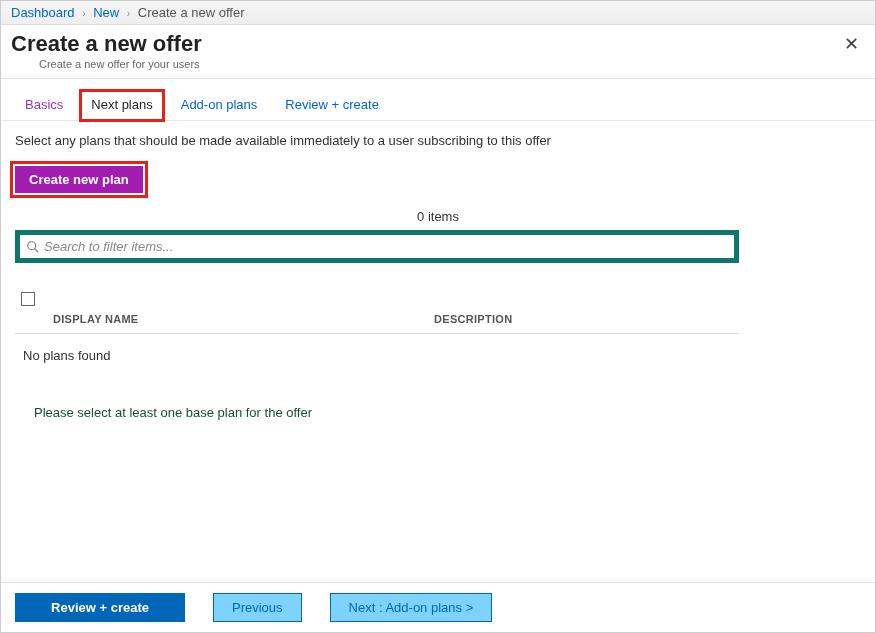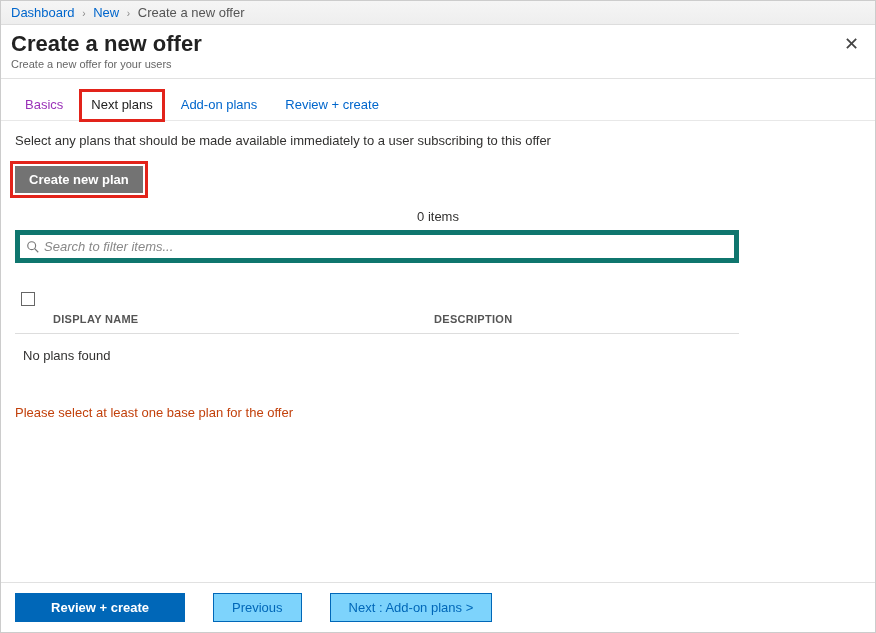--- a/index.html
+++ b/index.html
@@ -24,21 +24,21 @@
     .breadcrumb-sep { color: #888; margin: 0 4px; font-size: 10px; }
     .breadcrumb-current { color: #555; }
     .header-row {
       display: flex;
       justify-content: space-between;
       align-items: flex-start;
       padding: 6px 10px 8px 10px;
       border-bottom: 1px solid #e1e1e1;
     }
     .page-title { font-size: 22px; font-weight: 600; color: #222; }
-    .page-subtitle { font-size: 11px; color: #666; margin-top: 1px; }
+    .page-subtitle { font-size: 11px; color: #666; margin-top: 1px; margin-left: 28px; }
     .close-x {
       font-size: 18px; line-height: 18px; color: #444;
       cursor: pointer; padding: 4px 6px; font-weight: 300;
     }
     .tabs {
       display: flex;
       gap: 0;
       padding: 12px 14px 0 14px;
       border-bottom: 1px solid #e8e8e8;
     }
@@ -52,21 +52,21 @@
     .tab.visited { color: #9a32b8; }
     .tab.active {
       color: #222;
       outline: 3px solid #e2231a;
       outline-offset: -1px;
     }
     .content { padding: 12px 14px 0 14px; }
     .instruction { font-size: 13px; color: #323130; margin-bottom: 18px; }
     .btn-primary-hl {
       display: inline-block;
-      background: #737373;
+      background: #a21caf;
       color: #fff;
       font-weight: 600;
       font-size: 13px;
       padding: 6px 14px;
       border: none;
       cursor: pointer;
       outline: 3px solid #e2231a;
       outline-offset: 2px;
     }
     .items-count { margin-top: 16px; font-size: 13px; color: #323130; text-align: center; }
@@ -93,21 +93,21 @@
       max-width: 724px;
     }
     .table-head .cb {
       width: 14px; height: 14px; border: 1px solid #666;
       margin-right: 18px; cursor: pointer; background:#fff;
     }
     .col { font-size: 11px; font-weight: 700; color: #555; letter-spacing: .3px; margin-top: 40px; }
     .col.name { flex: 0 0 360px; }
     .col.desc { flex: 1; padding-left: 21px; }
     .empty-row { padding: 14px 8px; font-size: 13px; color: #323130; }
-    .validation-msg { color: #c2410c; font-size: 13px; margin-top: 28px; }
+    .validation-msg { color: #14532d; font-size: 13px; margin-top: 28px; margin-left: 19px; }
     .footer {
       position: absolute; left: 0; right: 0; bottom: 0;
       border-top: 1px solid #e1e1e1;
       padding: 10px 14px;
       display: flex; gap: 28px; align-items: center;
       background: #fff;
     }
     .btn-primary {
       background: #0067b8; color: #fff; border: none;
       font-weight: 600; font-size: 13px;

